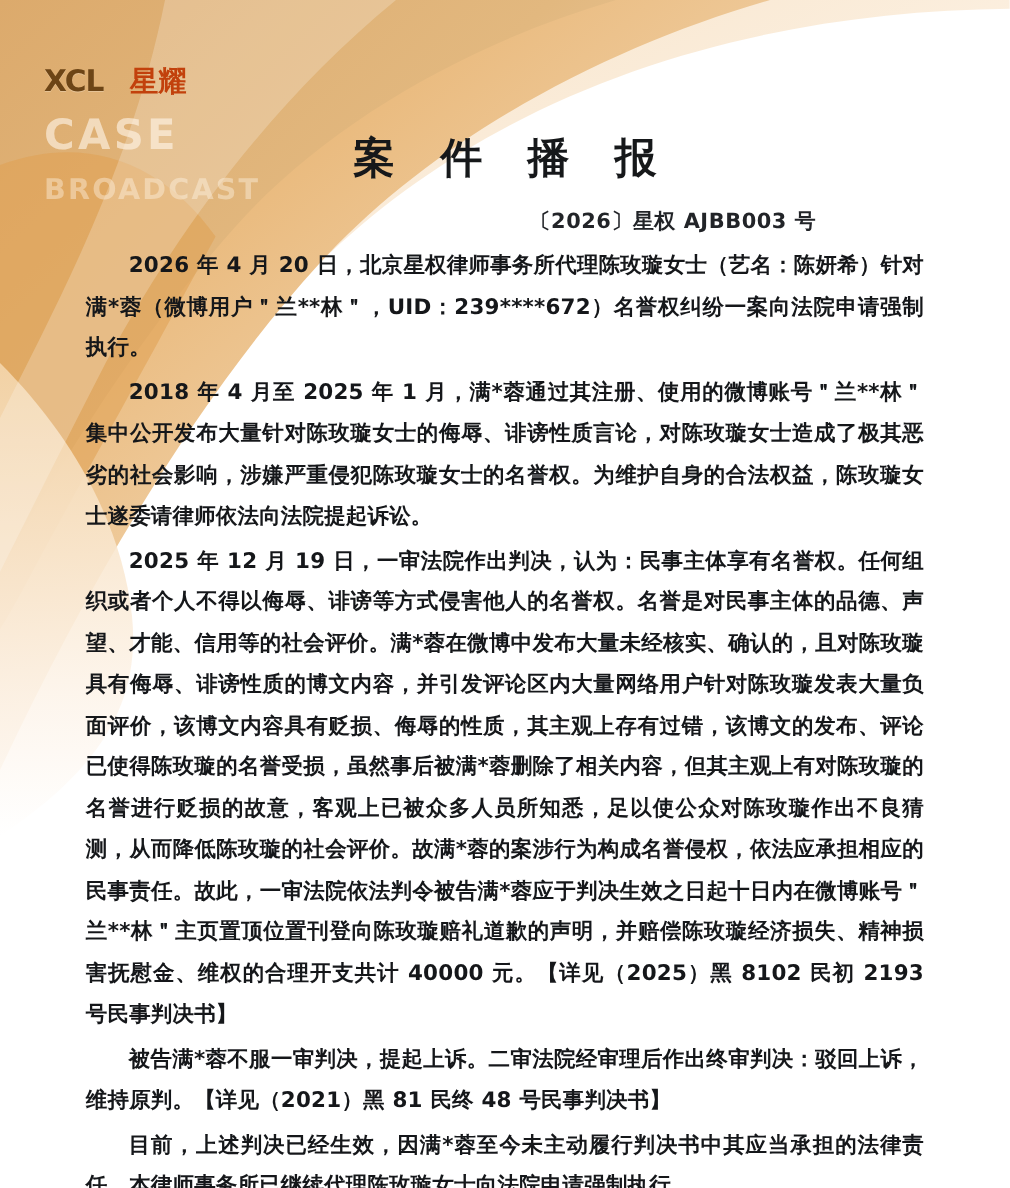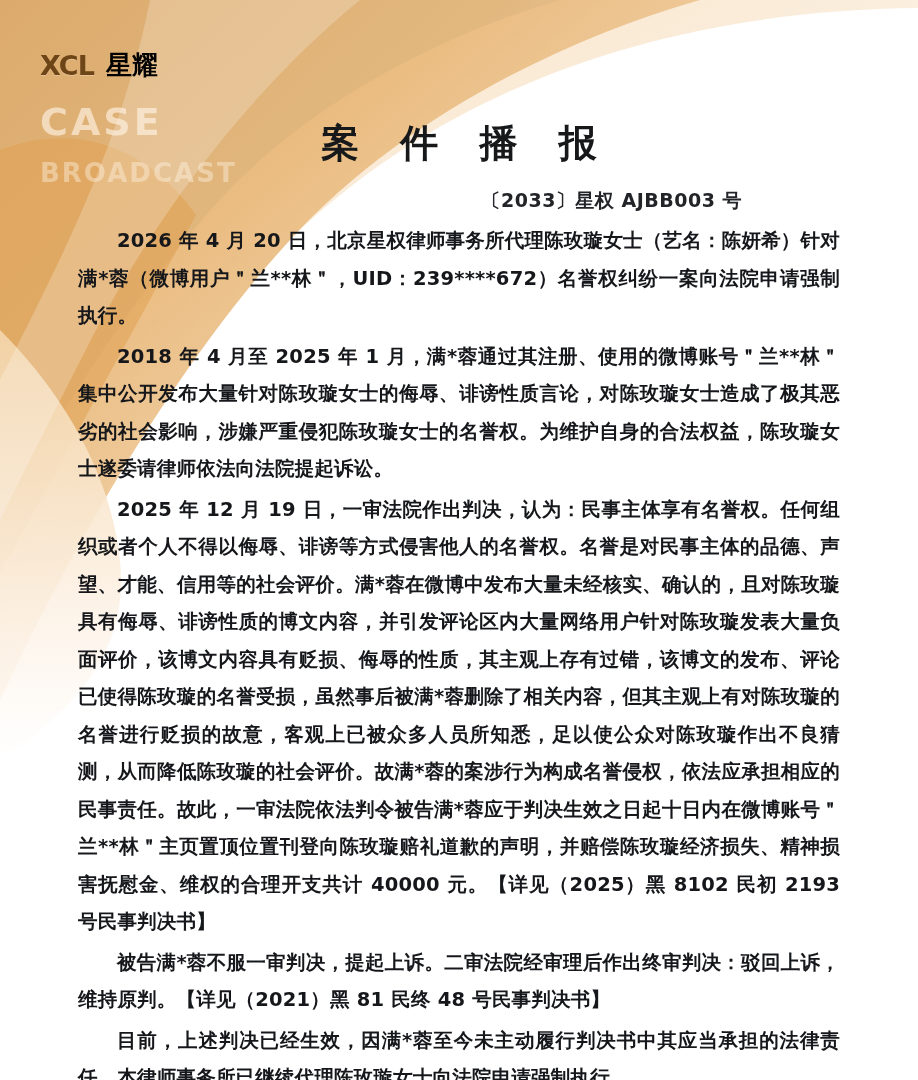--- a/index.html
+++ b/index.html
@@ -16,37 +16,37 @@
     position:absolute;left:0;top:0;width:918px;height:1080px;
     overflow:hidden;pointer-events:none;
   }
   #bg-decoration svg{display:block;}
 
   
   .brand-block{
     position:absolute;left:40px;top:52px;width:230px;z-index:6;
   }
   .logo-row{
-    display:flex;align-items:flex-start;height:36px;
+    display:flex;align-items:flex-end;height:36px;
   }
   .logo-mark{
     font-family:"DejaVu Sans",sans-serif;
     font-weight:bold;
     font-size:27px;
     letter-spacing:-1px;
     color:#6d4516;
     line-height:1;
     text-shadow:0 1px 0 rgba(255,255,255,.25);
   }
   .logo-cn{
     font-family:"DejaVu Sans",sans-serif;
     font-weight:bold;
     font-size:26px;
-    color:#000000;
-    margin-left:12px;
+    color:#c2410c;
+    margin-left:24px;
     line-height:1;
     letter-spacing:0px;
   }
   .watermark-case{
     margin-top:16px;
     font-family:"DejaVu Sans",sans-serif;
     font-weight:bold;
     font-size:38px;
     letter-spacing:3px;
     line-height:.95;
@@ -146,21 +146,21 @@
   <div class="logo-row">
     <span class="logo-mark">XCL</span>
     <span class="logo-cn">星耀</span>
   </div>
   <div class="watermark-case">CASE</div>
   <div class="watermark-broadcast">BROADCAST</div>
 </div>
 
 <div class="doc">
   <div class="doc-title">案 件 播 报</div>
-  <div class="doc-caseno">〔2033〕星权 AJBB003 号</div>
+  <div class="doc-caseno">〔2026〕星权 AJBB003 号</div>
   <div class="body-copy">
       <p>2026 年 4 月 20 日，北京星权律师事务所代理陈玫璇女士（艺名：陈妍希）针对满*蓉（微博用户＂兰**林＂，UID：239****672）名誉权纠纷一案向法院申请强制执行。</p>
       <p>2018 年 4 月至 2025 年 1 月，满*蓉通过其注册、使用的微博账号＂兰**林＂集中公开发布大量针对陈玫璇女士的侮辱、诽谤性质言论，对陈玫璇女士造成了极其恶劣的社会影响，涉嫌严重侵犯陈玫璇女士的名誉权。为维护自身的合法权益，陈玫璇女士遂委请律师依法向法院提起诉讼。</p>
       <p>2025 年 12 月 19 日，一审法院作出判决，认为：民事主体享有名誉权。任何组织或者个人不得以侮辱、诽谤等方式侵害他人的名誉权。名誉是对民事主体的品德、声望、才能、信用等的社会评价。满*蓉在微博中发布大量未经核实、确认的，且对陈玫璇具有侮辱、诽谤性质的博文内容，并引发评论区内大量网络用户针对陈玫璇发表大量负面评价，该博文内容具有贬损、侮辱的性质，其主观上存有过错，该博文的发布、评论已使得陈玫璇的名誉受损，虽然事后被满*蓉删除了相关内容，但其主观上有对陈玫璇的名誉进行贬损的故意，客观上已被众多人员所知悉，足以使公众对陈玫璇作出不良猜测，从而降低陈玫璇的社会评价。故满*蓉的案涉行为构成名誉侵权，依法应承担相应的民事责任。故此，一审法院依法判令被告满*蓉应于判决生效之日起十日内在微博账号＂兰**林＂主页置顶位置刊登向陈玫璇赔礼道歉的声明，并赔偿陈玫璇经济损失、精神损害抚慰金、维权的合理开支共计 40000 元。【详见（2025）黑 8102 民初 2193 号民事判决书】</p>
       <p>被告满*蓉不服一审判决，提起上诉。二审法院经审理后作出终审判决：驳回上诉，维持原判。【详见（2021）黑 81 民终 48 号民事判决书】</p>
       <p>目前，上述判决已经生效，因满*蓉至今未主动履行判决书中其应当承担的法律责任，本律师事务所已继续代理陈玫璇女士向法院申请强制执行。</p>
     </div>
 </div>
 
 </body></html>

